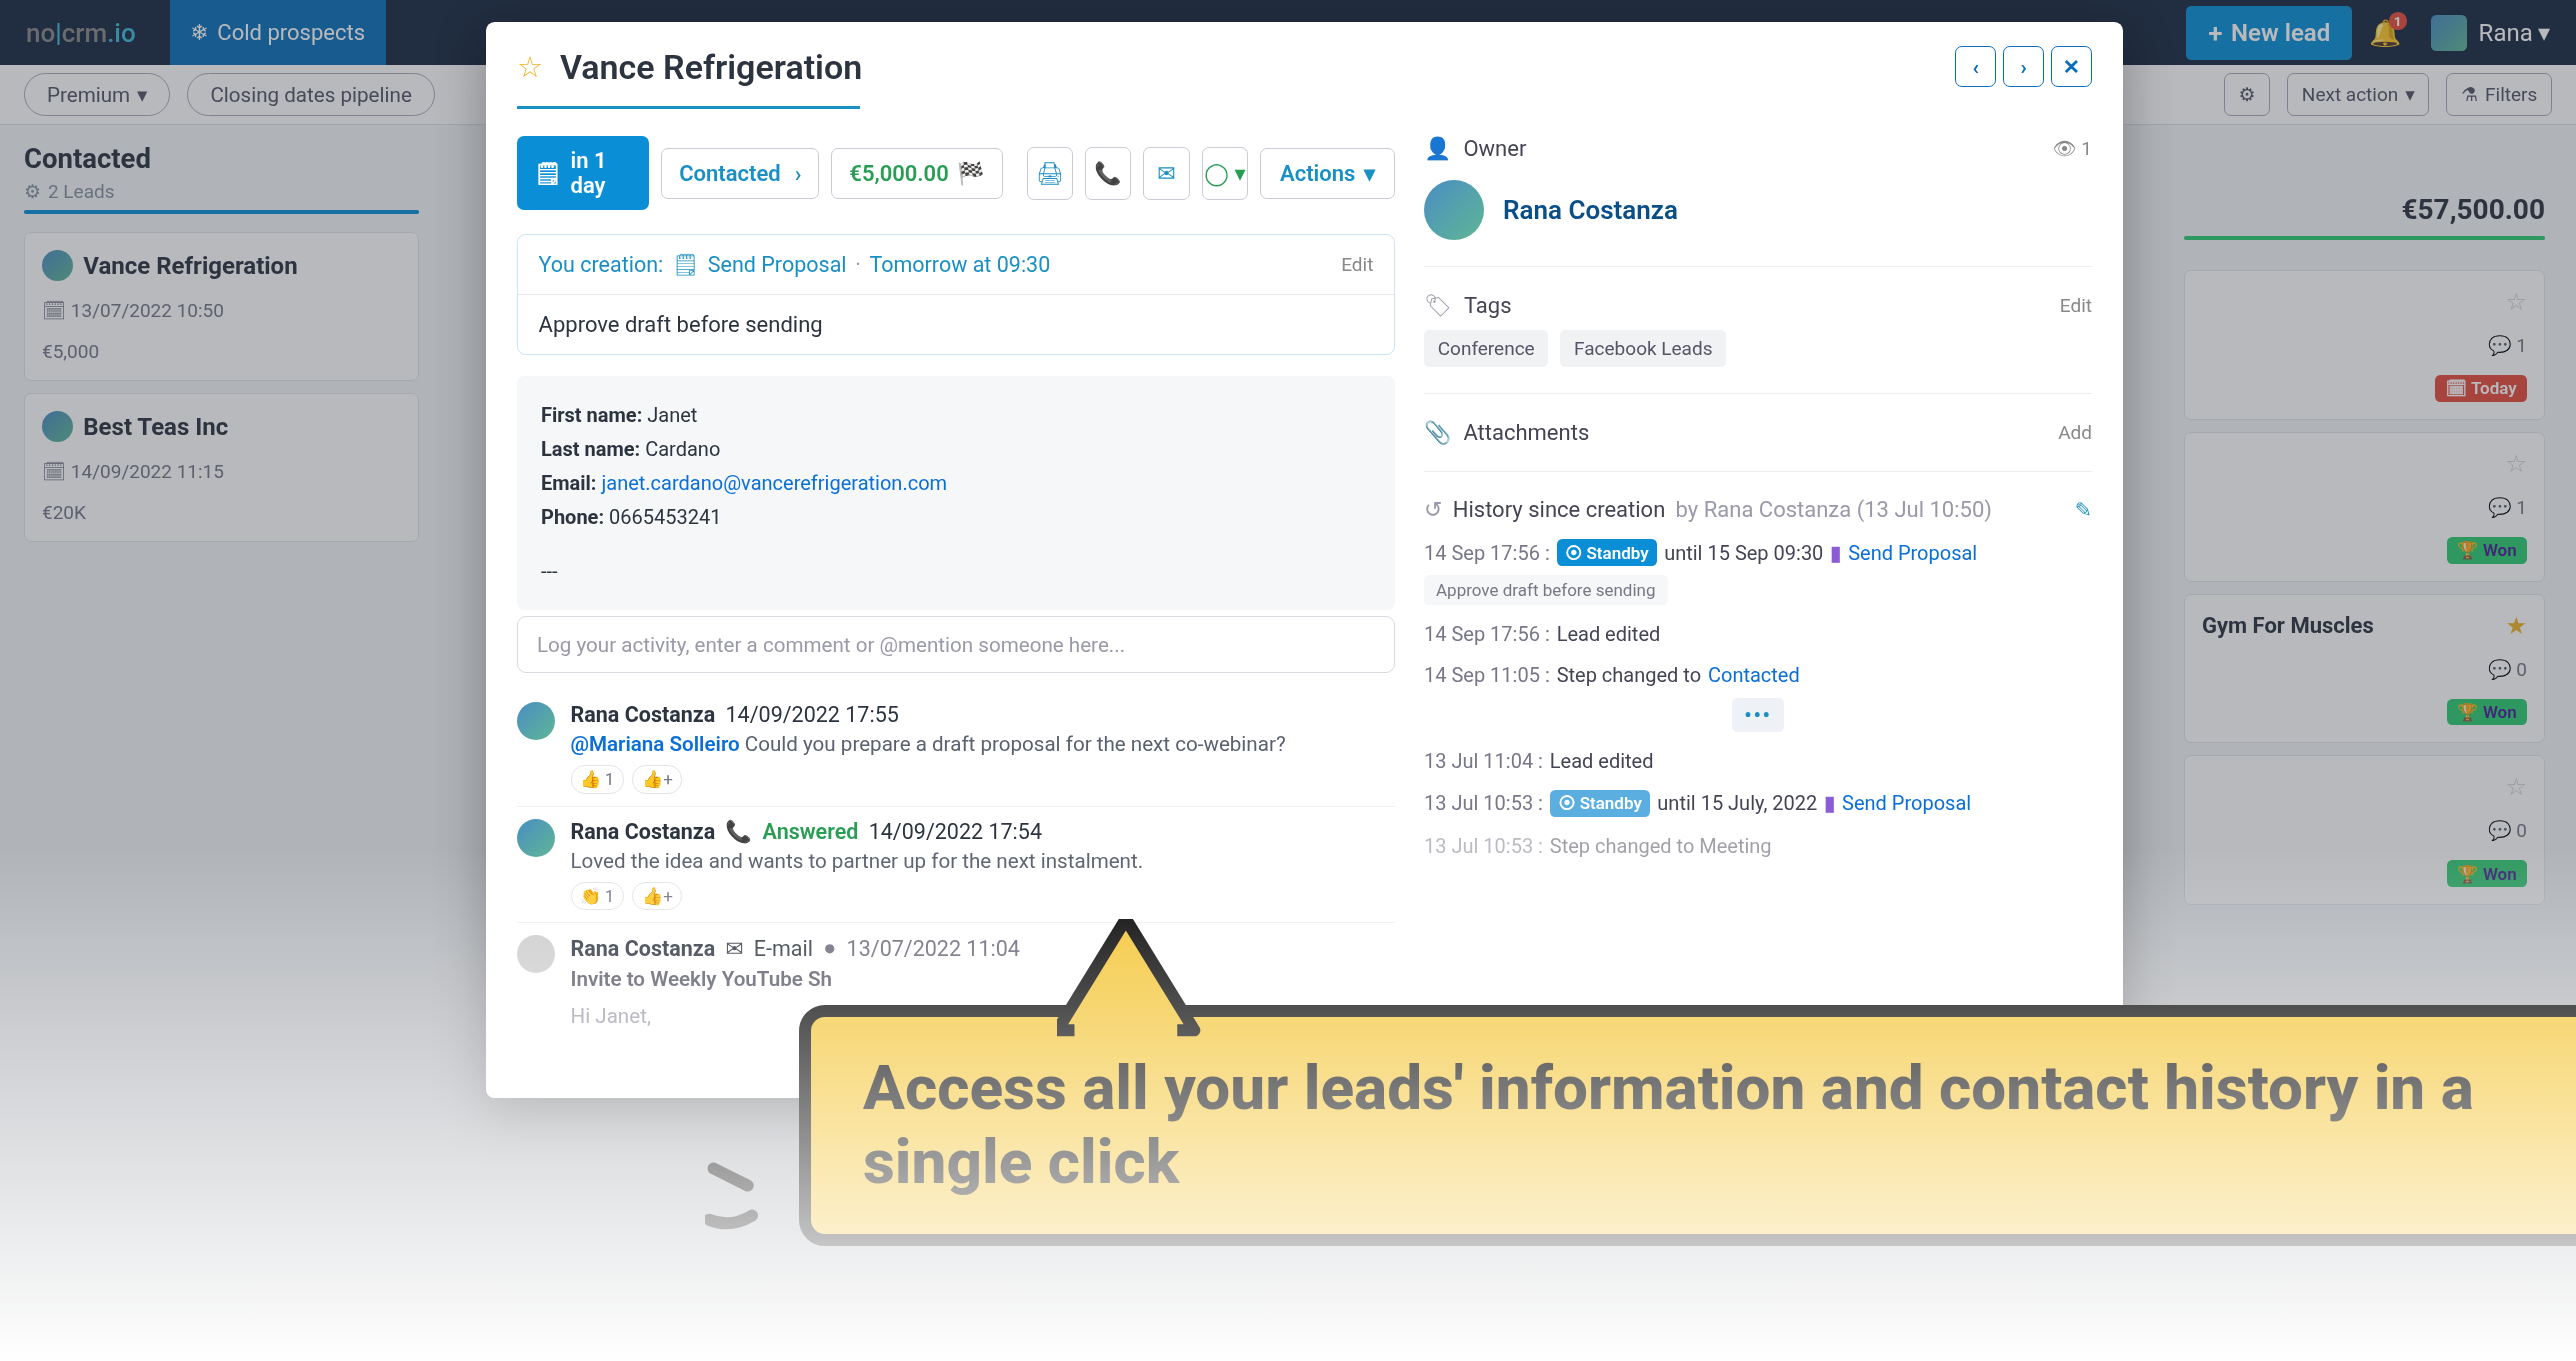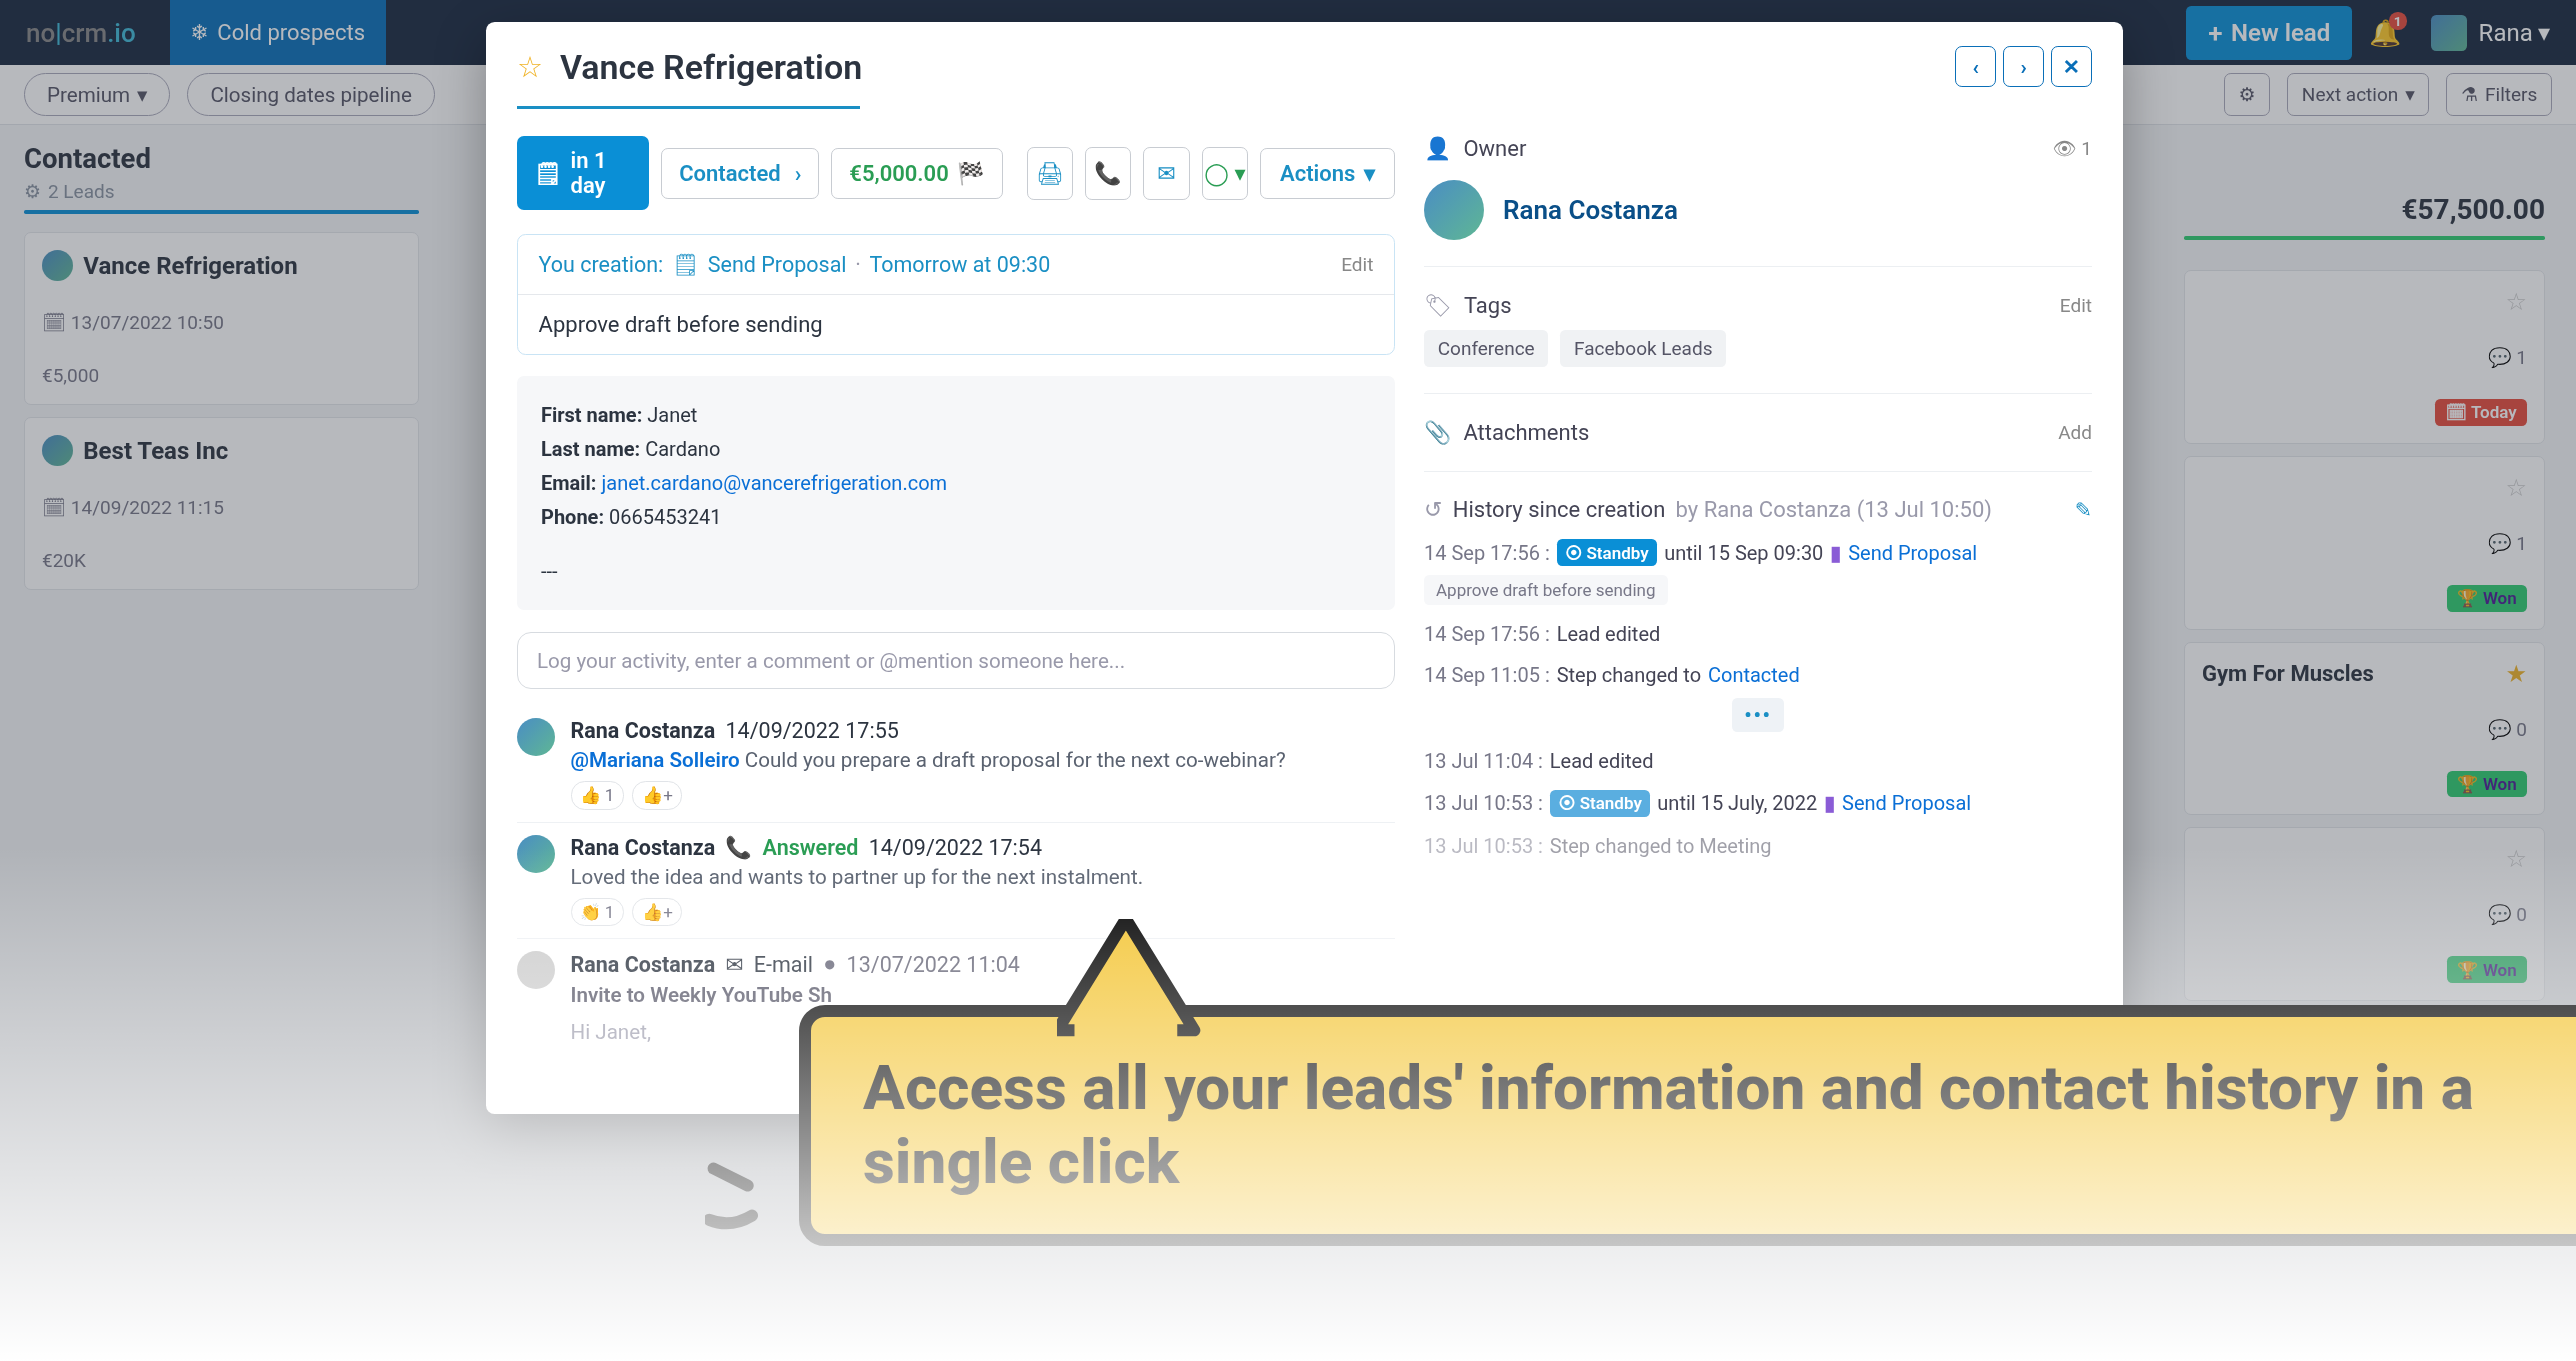--- a/index.html
+++ b/index.html
@@ -22,21 +22,21 @@
 .column{flex:1;}
 .col-head{padding:3.4px 0 6.9px 0;}
 .col-title{font-size:27.5px;font-weight:700;color:#2c3440;}
 .col-sub{font-size:19px;color:#8892a0;margin-top:5.2px;display:flex;align-items:center;gap:6.9px;}
 .col-bar{height:3.4px;background:#0a8fd6;margin-top:6.9px;border-radius:1.7px;}
 .col-bar.green{background:#2ecc71;}
 .card{background:#fff;border:0.9px solid #e3e6ea;border-radius:6.9px;padding:17px;margin-top:12px;}
 .card-top{display:flex;align-items:center;gap:10.3px;}
 .card-logo{width:31px;height:31px;background:linear-gradient(135deg,#4a8dc4,#5fb794);border-radius:50%;}
 .card-name{font-size:24px;font-weight:700;color:#2c3440;}
-.card-row{display:flex;align-items:center;justify-content:space-between;margin-top:30px;color:#778;font-size:19px;}
+.card-row{display:flex;align-items:center;justify-content:space-between;margin-top:18px;color:#778;font-size:19px;}
 .chip{padding:3.4px 10.3px;border-radius:5.2px;font-size:17px;font-weight:600;}
 .chip.red{background:#e74c3c;color:#fff;}
 .chip.green{background:#2ecc71;color:#4c1d95;}
 .star-icon{color:#f0b429;font-size:24px;}
 .right-amt{font-size:28px;font-weight:700;color:#2c3440;text-align:right;}
 
 
 .overlay{position:absolute;inset:0;background:rgba(50,55,65,0.35);}
 .modal{position:absolute;left:486px;top:22px;width:1637px;background:#fff;border-radius:8.6px;box-shadow:0 17px 52px rgba(0,0,0,0.3);padding-bottom:34px;}
 .modal-head{display:flex;align-items:center;padding:24px 31px 22px;border-bottom:3.4px solid transparent;position:relative;}
@@ -62,21 +62,21 @@
 
 .plan-card{border:0.9px solid #c9e4f5;border-radius:8.6px;margin-top:24px;}
 .plan-top{padding:17px 20.6px;display:flex;align-items:center;gap:8.6px;font-size:21.5px;color:#1a8fc4;border-bottom:0.9px solid #e5e8ec;}
 .plan-top .edit{margin-left:auto;color:#888;font-size:19px;}
 .plan-body{padding:17px 20.6px;font-size:22px;color:#2c3440;}
 
 .contact-card{background:#f6f7f9;border-radius:6.9px;margin-top:20.6px;padding:22px 24px;font-size:20px;color:#2c3440;line-height:1.7;}
 .contact-card b{font-weight:700;}
 .contact-card a{color:#0a6fd6;}
 
-.log-input{margin-top:22px;border:0.9px solid #d7dbe0;border-radius:14px;padding:15.5px 19px;color:#99a;font-size:20.6px;}
+.log-input{margin-top:6px;border:0.9px solid #d7dbe0;border-radius:9px;padding:15.5px 19px;color:#99a;font-size:20.6px;}
 
 .feed{margin-top:17px;}
 .feed-item{display:flex;gap:15.5px;padding:12px 0;border-bottom:0.9px solid #eef1f4;}
 .favatar{width:38px;height:38px;background:linear-gradient(135deg,#4a8dc4,#5fb794);border-radius:50%;flex-shrink:0;}
 .fc{flex:1;}
 .fhead{font-size:21.5px;color:#2c3440;display:flex;align-items:center;gap:10.3px;}
 .fhead .nm{font-weight:700;}
 .fhead .ans{color:#2a9d54;font-weight:600;}
 .fbody{font-size:20.6px;color:#5a6270;margin-top:5.2px;}
 .fbody .mention{color:#0a6fd6;font-weight:600;}

